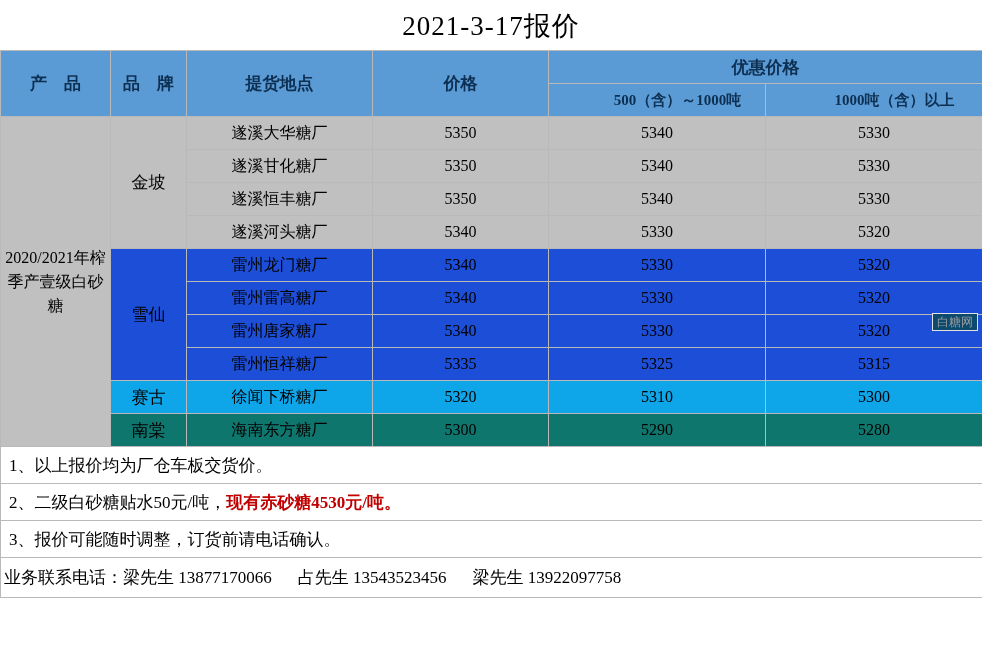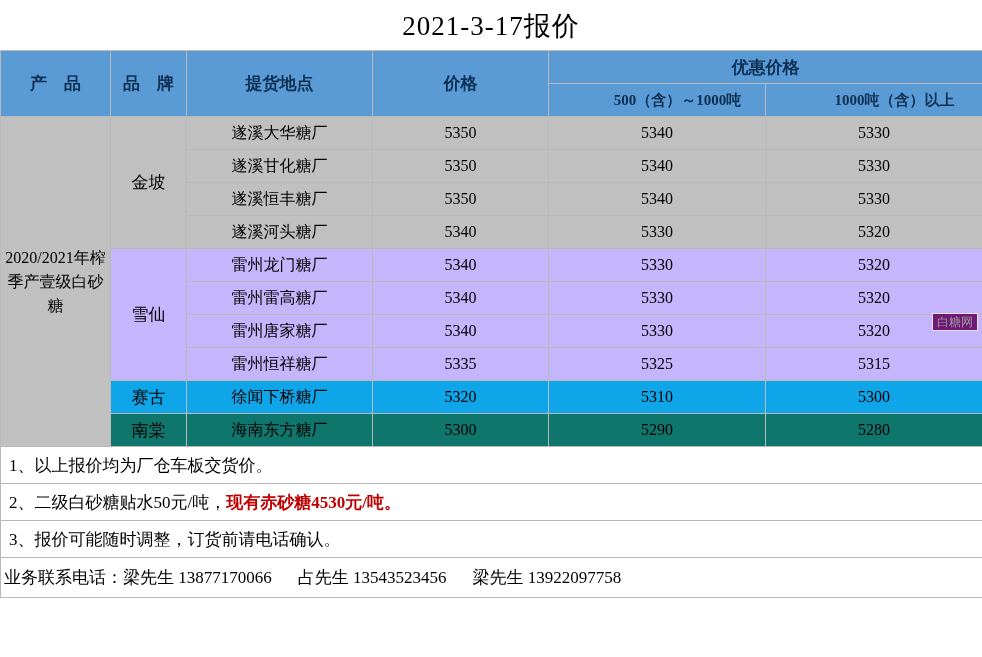--- a/index.html
+++ b/index.html
@@ -71,21 +71,21 @@
     font-size: 17px;
   }
   .g-row td {
     background: #c0c0c0;
   }
   .p-brand {
     background: #e8b9b8;
     font-size: 17px;
   }
   .p-row td {
-    background: #c4b5fd;
+    background: #1d4ed8;
   }
   .gr-brand {
     background: #dce6c8;
     font-size: 17px;
   }
   .gr-row td {
     background: #0ea5e9;
   }
   .b-brand {
     background: #6c9fd8;
@@ -114,21 +114,21 @@
     border: 1px solid #b9b9b9;
   }
   .contact .sp {
     display: inline-block;
     width: 26px;
   }
   .watermark {
     position: absolute;
     right: 4px;
     top: 313px;
-    background: #701a75;
+    background: #0c4a6e;
     color: #9b9b9b;
     font-size: 12px;
     padding: 2px 4px;
     border: 1px solid #e2e2e2;
     line-height: 1;
   }
 </style>
 </head>
 <body>
 

